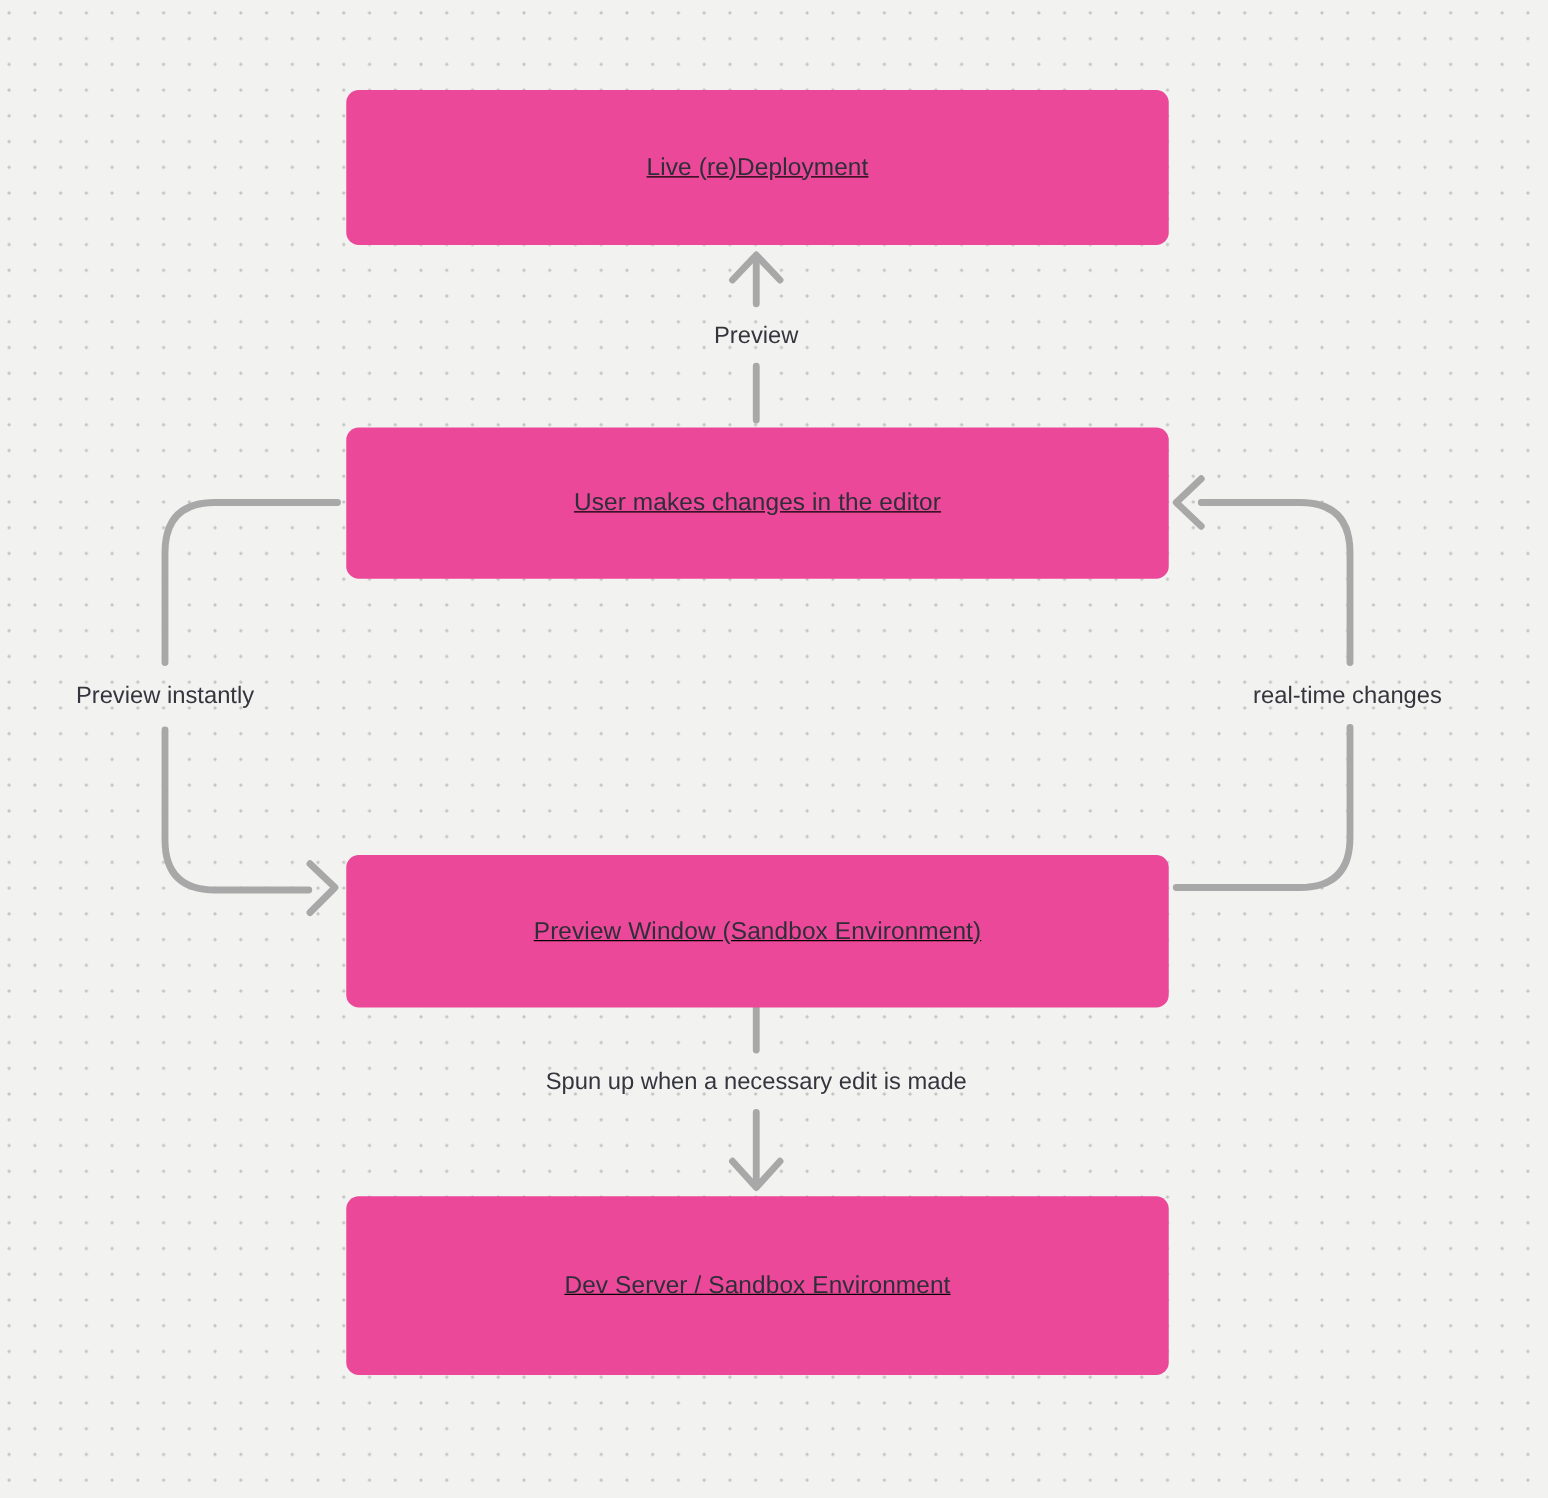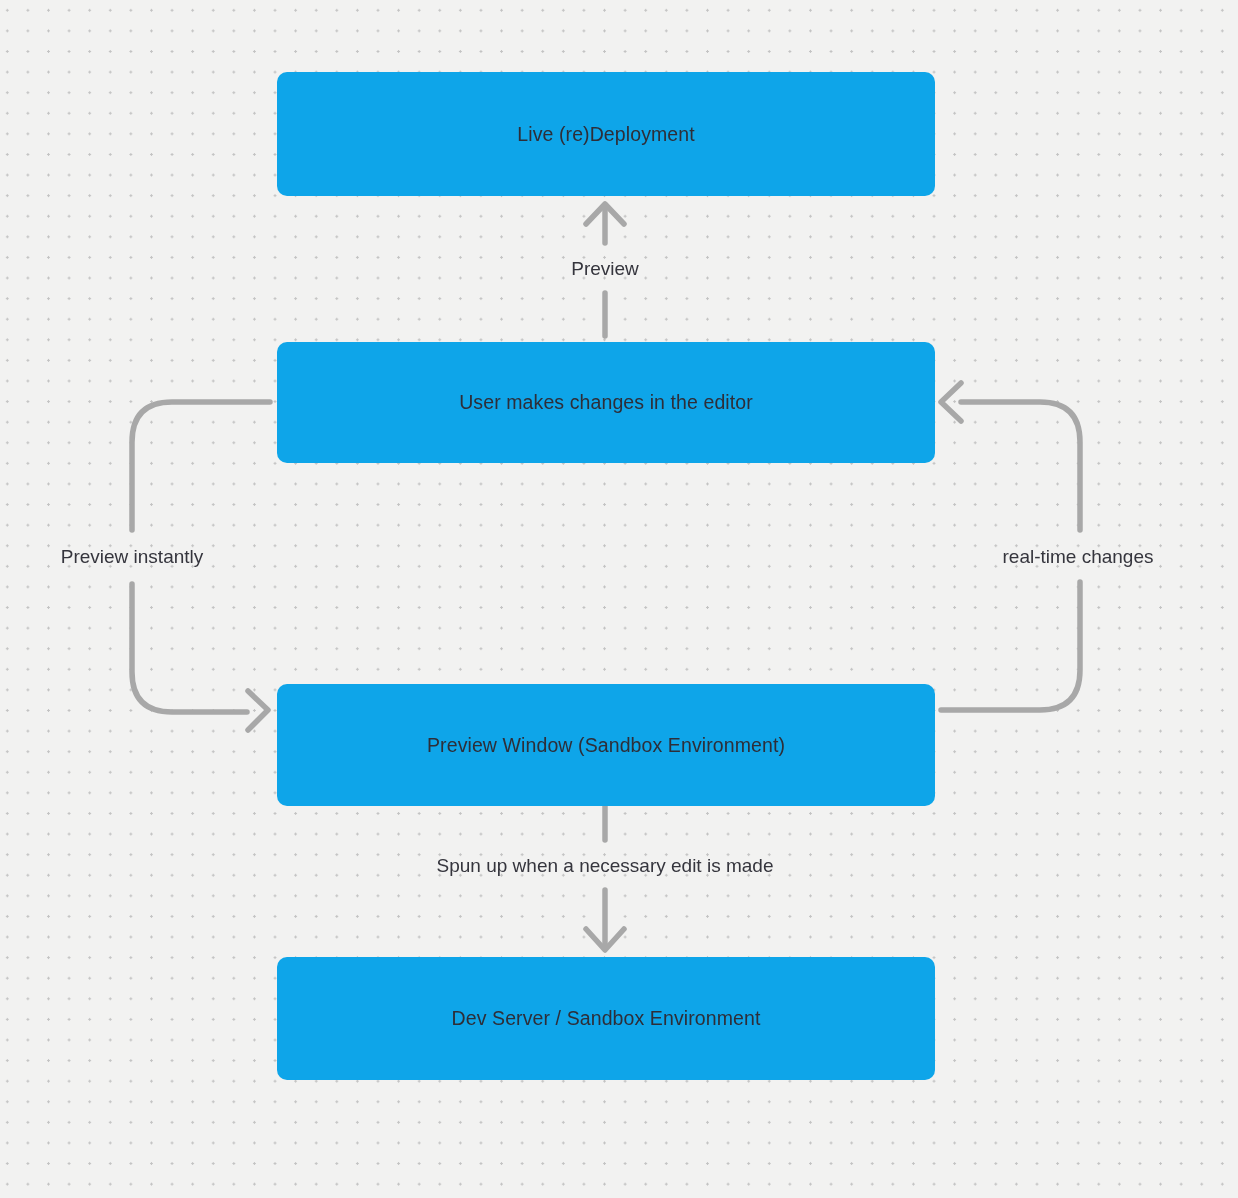--- a/index.html
+++ b/index.html
@@ -18,37 +18,38 @@
     background-position: -3px 0px;
   }
   .canvas {
     position: absolute;
     inset: 0;
   }
   .node {
     position: absolute;
     left: 277px;
     width: 658px;
-    background: #0ea5e9;
+    background: #ec4899;
     border-radius: 10px;
     display: flex;
     align-items: center;
     justify-content: center;
+    text-decoration: underline;
   }
   .node-label {
     color: #2e2e38;
     font-size: 19.5px;
     letter-spacing: 0.1px;
     text-align: center;
     white-space: nowrap;
   }
   #node-live   { top: 72px;  height: 124px; }
   #node-user   { top: 342px; height: 121px; }
   #node-preview{ top: 684px; height: 122px; }
-  #node-dev    { top: 957px; height: 123px; }
+  #node-dev    { top: 957px; height: 143px; }
 
   .edge-label {
     position: absolute;
     transform: translate(-50%, -50%);
     color: #35353d;
     font-size: 19px;
     white-space: nowrap;
   }
   #label-publish  { left: 605px;  top: 269px; }
   #label-updates  { left: 132px;  top: 557px; }

